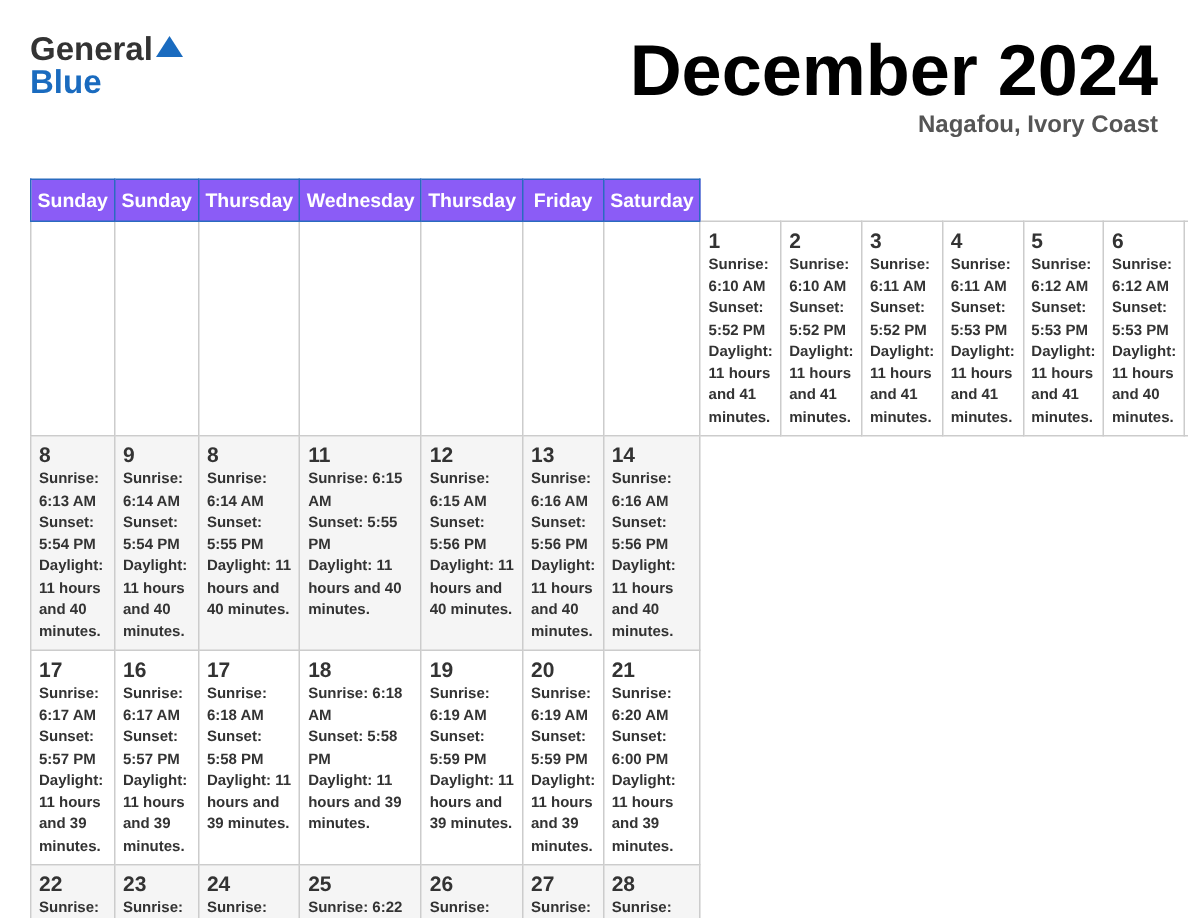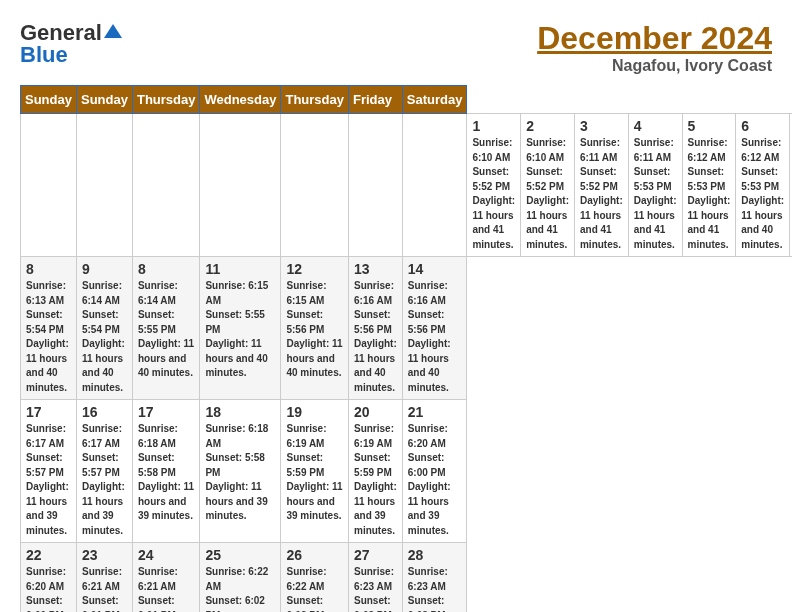--- a/index.html
+++ b/index.html
@@ -7,55 +7,54 @@
       font-family: Arial, sans-serif;
       background: #fff;
       width: 792px;
       min-height: 612px;
       padding: 20px;
     }
     .header {
       display: flex;
       justify-content: space-between;
       align-items: flex-start;
-      margin-bottom: 10px;
+      margin-bottom: 26px;
     }
     .logo {
       display: flex;
       flex-direction: column;
       align-items: flex-start;
     }
     .logo-line {
       display: flex;
       align-items: center;
     }
     .title-block {
       text-align: right;
     }
     .month-title {
-      font-size: 32px;
-      font-weight: bold;
-      color: #a16207;
-      text-decoration: underline;
+      font-size: 48px;
+      font-weight: bold;
+      color: #000000;
     }
     .location {
       font-size: 16px;
       color: #555;
       font-weight: bold;
     }
     .calendar {
       width: 100%;
       border-collapse: collapse;
       font-size: 11px;
     }
     .calendar th {
-      background: #a16207;
+      background: #8b5cf6;
       color: #fff;
       padding: 6px 4px;
-      text-align: left;
+      text-align: center;
       font-size: 13px;
       border: 1px solid #2a6bbf;
     }
     .calendar td {
       border: 1px solid #ccc;
       padding: 4px 5px;
       vertical-align: top;
       width: calc(100% / 7);
       background: #fff;
     }

